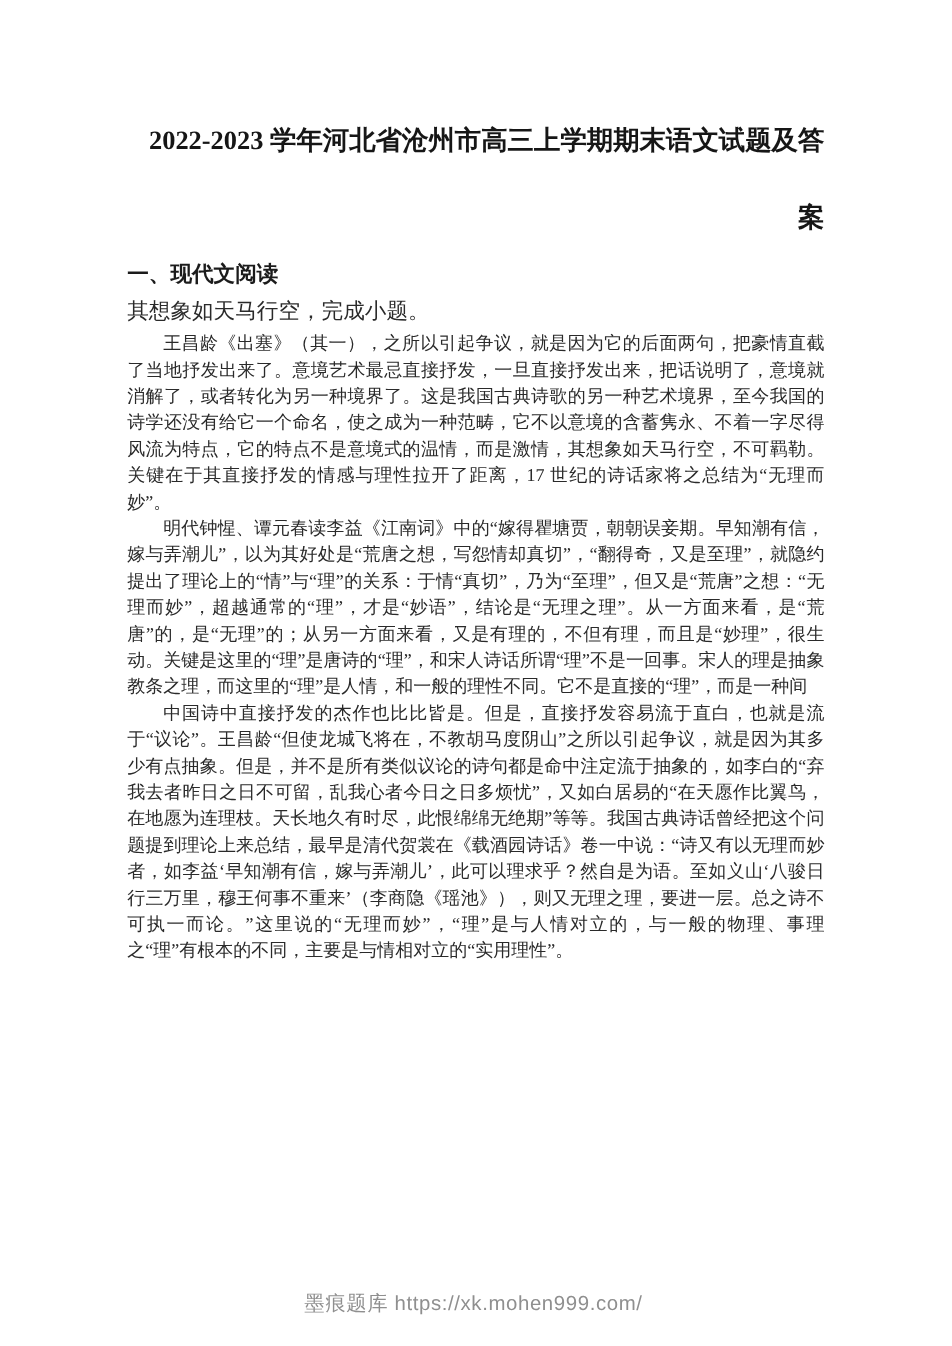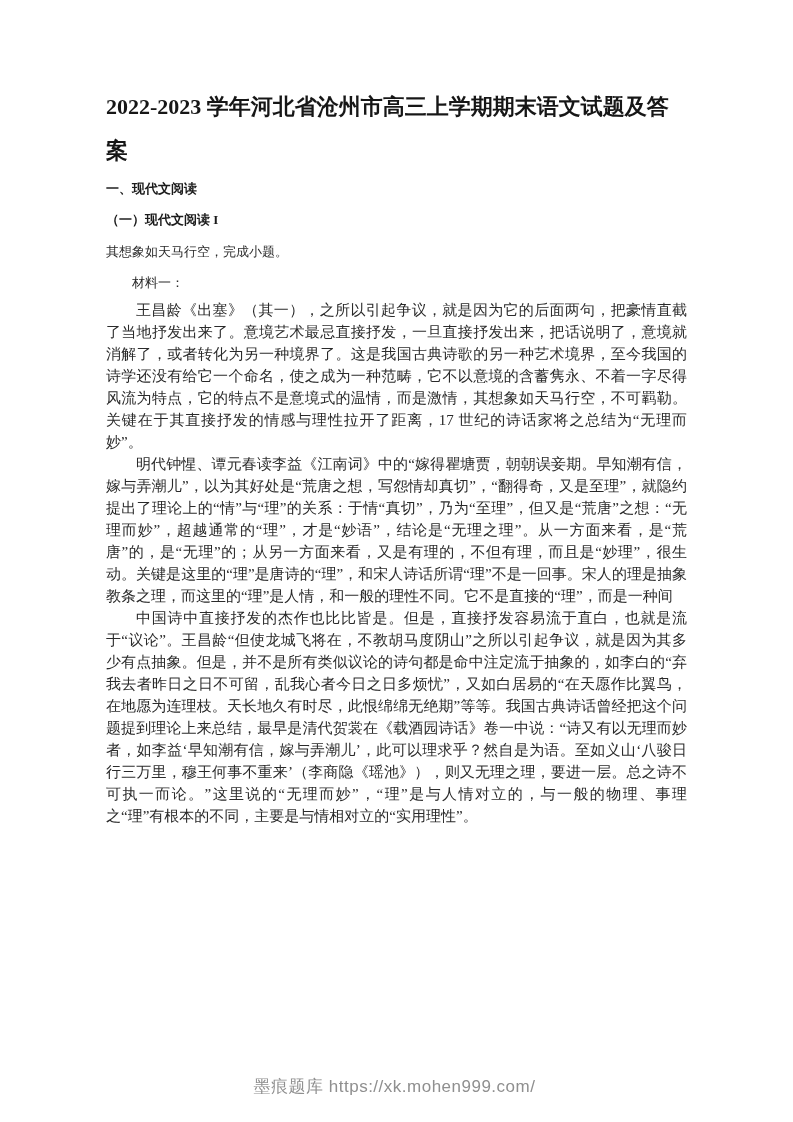--- a/index.html
+++ b/index.html
@@ -15,28 +15,28 @@
     color: #1f1f1f;
     font-family: "Liberation Serif", "DejaVu Serif", serif;
     overflow: hidden;
   }
   .content {
     padding: 0 106px;
   }
   .doc-title {
     margin: 85px 0 0 0;
     font-size: 22px;
-    line-height: 44px;
+    line-height: 64px;
     font-weight: bold;
-    text-align: left;
+    text-align: right;
     color: #161616;
   }
   .line {
     margin: 0;
-    font-size: 13px;
+    font-size: 18px;
     line-height: 31.4px;
     color: #2a2a2a;
   }
   .bold {
     font-weight: bold;
     color: #1b1b1b;
   }
   .indent {
     text-indent: 2em;
   }
@@ -64,25 +64,23 @@
 </head>
 <body>
 
 <div class="page">
   <div class="content">
 
     <h1 class="doc-title">2022-2023 学年河北省沧州市高三上学期期末语文试题及答案</h1>
 
     <p class="line bold">一、现代文阅读</p>
 
-    <p class="line bold">（一）现代文阅读 I</p>
 
     <p class="line">其想象如天马行空，完成小题。</p>
 
-    <p class="line indent">材料一：</p>
 
     <p class="para">王昌龄《出塞》（其一），之所以引起争议，就是因为它的后面两句，把豪情直截了当地抒发出来了。意境艺术最忌直接抒发，一旦直接抒发出来，把话说明了，意境就消解了，或者转化为另一种境界了。这是我国古典诗歌的另一种艺术境界，至今我国的诗学还没有给它一个命名，使之成为一种范畴，它不以意境的含蓄隽永、不着一字尽得风流为特点，它的特点不是意境式的温情，而是激情，其想象如天马行空，不可羁勒。关键在于其直接抒发的情感与理性拉开了距离，17 世纪的诗话家将之总结为“无理而妙”。</p>
 
     <p class="para">明代钟惺、谭元春读李益《江南词》中的“嫁得瞿塘贾，朝朝误妾期。早知潮有信，嫁与弄潮儿”，以为其好处是“荒唐之想，写怨情却真切”，“翻得奇，又是至理”，就隐约提出了理论上的“情”与“理”的关系：于情“真切”，乃为“至理”，但又是“荒唐”之想：“无理而妙”，超越通常的“理”，才是“妙语”，结论是“无理之理”。从一方面来看，是“荒唐”的，是“无理”的；从另一方面来看，又是有理的，不但有理，而且是“妙理”，很生动。关键是这里的“理”是唐诗的“理”，和宋人诗话所谓“理”不是一回事。宋人的理是抽象教条之理，而这里的“理”是人情，和一般的理性不同。它不是直接的“理”，而是一种间</p>
 
     <p class="para">中国诗中直接抒发的杰作也比比皆是。但是，直接抒发容易流于直白，也就是流于“议论”。王昌龄“但使龙城飞将在，不教胡马度阴山”之所以引起争议，就是因为其多少有点抽象。但是，并不是所有类似议论的诗句都是命中注定流于抽象的，如李白的“弃我去者昨日之日不可留，乱我心者今日之日多烦忧”，又如白居易的“在天愿作比翼鸟，在地愿为连理枝。天长地久有时尽，此恨绵绵无绝期”等等。我国古典诗话曾经把这个问题提到理论上来总结，最早是清代贺裳在《载酒园诗话》卷一中说：“诗又有以无理而妙者，如李益‘早知潮有信，嫁与弄潮儿’，此可以理求乎？然自是为语。至如义山‘八骏日行三万里，穆王何事不重来’（李商隐《瑶池》），则又无理之理，要进一层。总之诗不可执一而论。”这里说的“无理而妙”，“理”是与人情对立的，与一般的物理、事理之“理”有根本的不同，主要是与情相对立的“实用理性”。</p>
 
   </div>
 
   <div class="footer">

